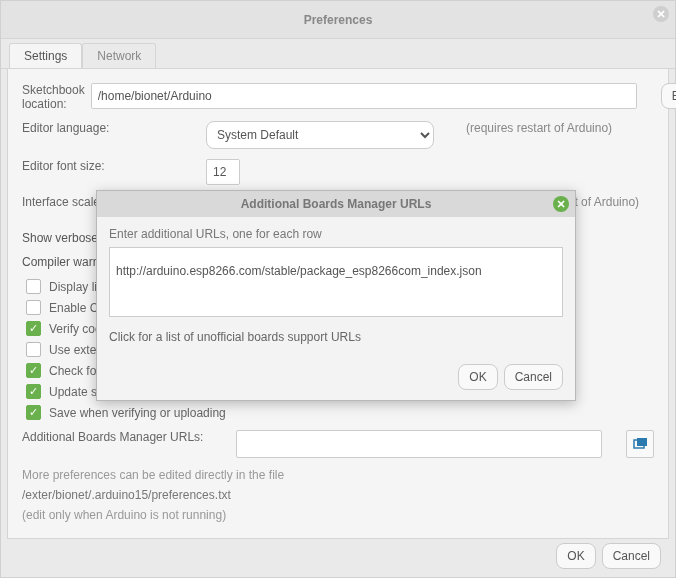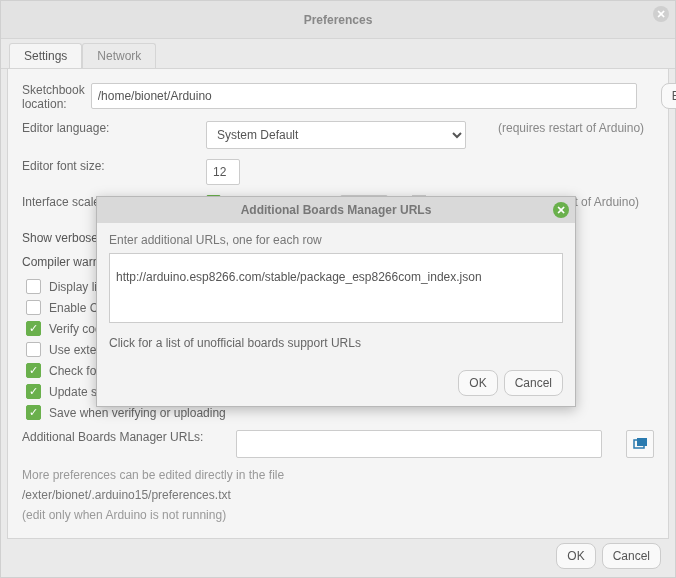--- a/index.html
+++ b/index.html
@@ -82,21 +82,21 @@
   .sketchbook-input { width: 580px; }
   .btn {
     border:1px solid #ccc;
     background:#f9f9f9;
     padding:5px 10px;
     font-size:12px;
     border-radius:8px;
     cursor:pointer;
     color:#555;
   }
-  .lang-select { width: 260px; height:28px; color:#555; }
+  .lang-select { width: 228px; height:28px; color:#555;border-radius:8px; }
   .note { color:#888; font-size:12px; margin-left:8px; }
   .fontsize { width:34px; }
   .chk {
     width:15px;height:15px;border:1px solid #bbb;border-radius:2px;background:#fff;
     display:inline-flex;align-items:center;justify-content:center;margin-right:8px;
     flex-shrink:0;
   }
   .chk.checked { background:#6ab04c; border-color:#6ab04c; }
   .chk.checked::after { content:"✓"; color:#fff; font-size:11px; line-height:1; }
   .checkbox-row { display:flex; align-items:center; margin-bottom:6px; color:#666; }
@@ -110,21 +110,21 @@
   }
   .pref-note { color:#999; margin-top:6px; }
   .footer {
     position:absolute; bottom:8px; right:14px;
     display:flex; gap:6px;
   }
 
   
   .modal {
     position:absolute;
-    left:95px; top:195px;
+    left:95px; top:189px;
     width:480px;
     background:#f3f3f3;
     border:1px solid #b8b8b8;
     box-shadow: 0 3px 12px rgba(0,0,0,0.25);
   }
   .modal-title {
     padding:6px 10px;
     background:#d9d9d9;
     color:#777;
     font-weight:bold;

